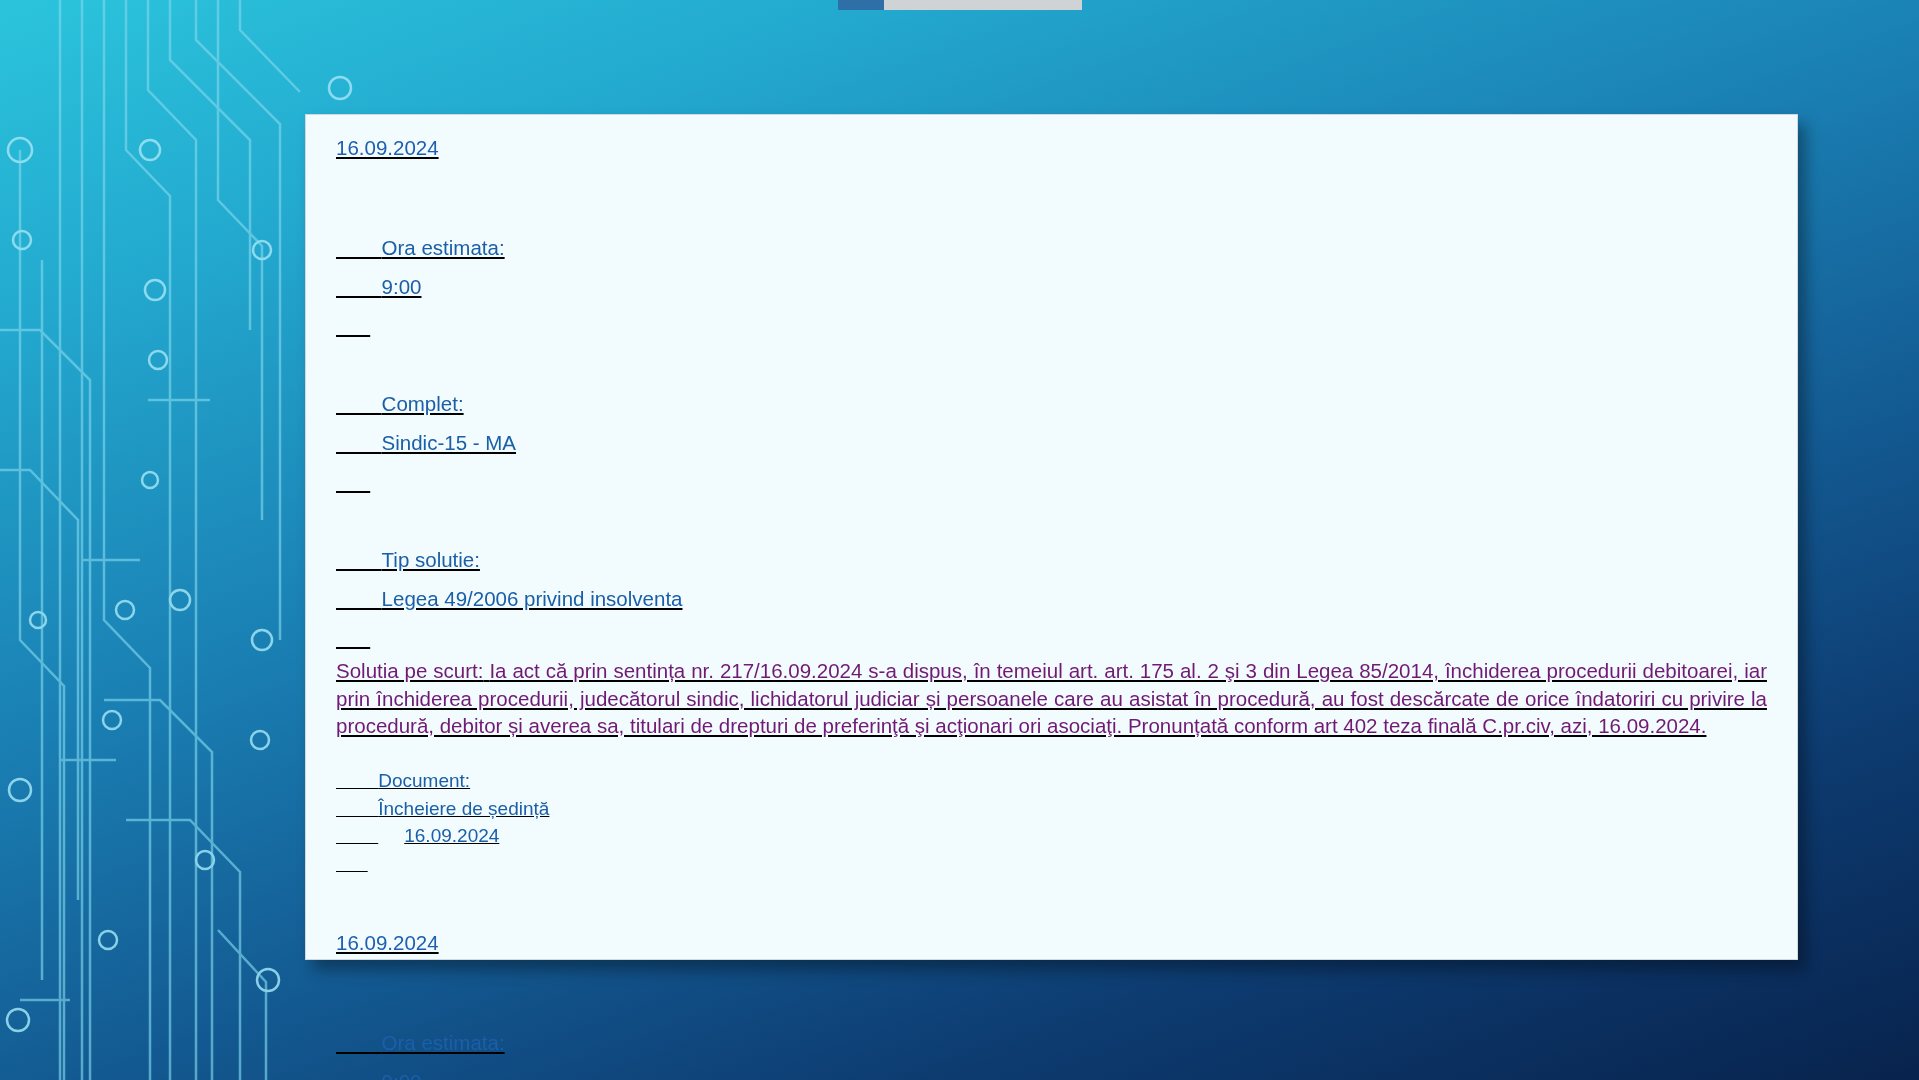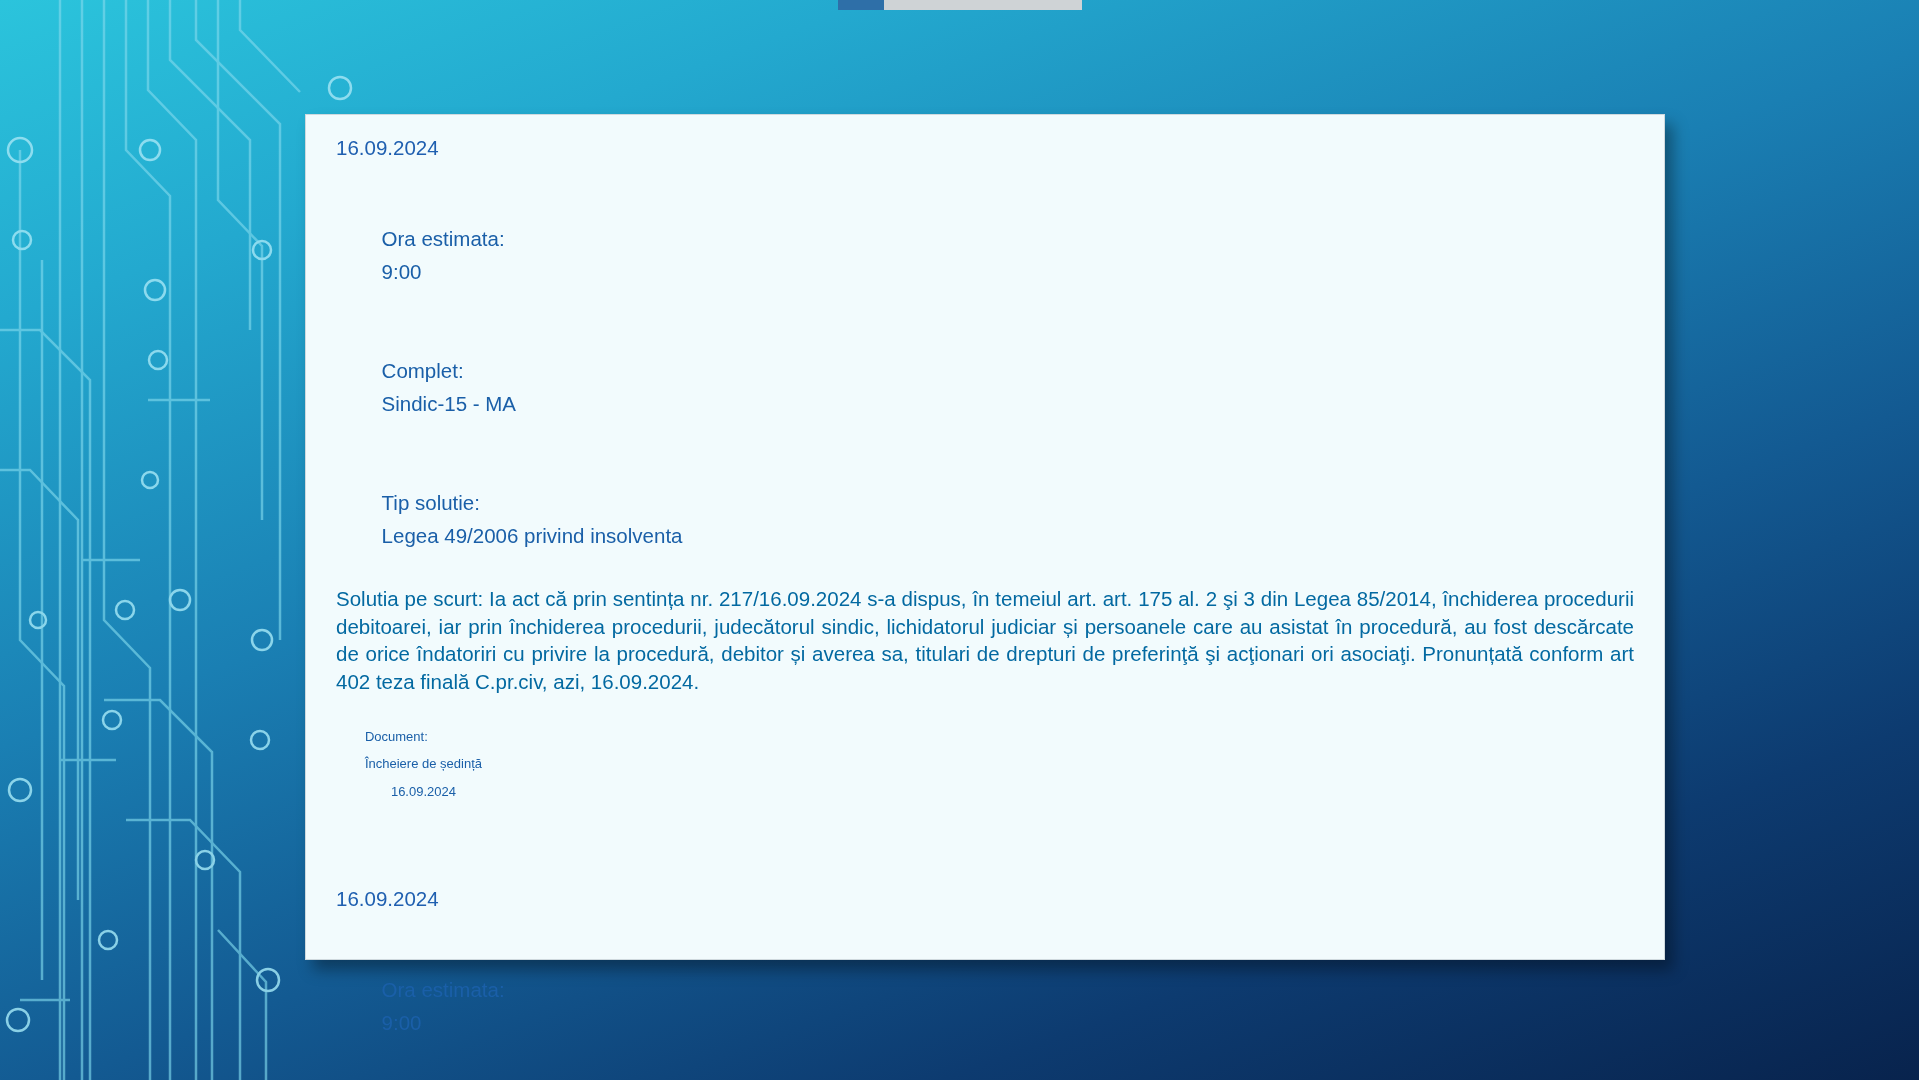--- a/index.html
+++ b/index.html
@@ -28,61 +28,62 @@
     height: 1080px;
     opacity: 0.85;
     pointer-events: none;
   }
 
   
   #doc-card {
     position: absolute;
     left: 305px;
     top: 114px;
-    width: 1360px;
+    width: 1493px;
     height: 846px;
     background: #f2fbfd;
     border: 1px solid #cfd9de;
     box-shadow: 8px 10px 14px rgba(0,0,0,0.35);
     box-sizing: border-box;
     padding: 18px 30px 10px 30px;
+    text-decoration: underline;
   }
 
   .entry {
     margin-bottom: 4px;
   }
 
   .entry-date {
     color: #1f5fb0;
     font-size: 20.5px;
     line-height: 30px;
     margin-bottom: 26px;
   }
 
   .field-line {
     color: #1a5fa8;
     font-size: 20.5px;
-    line-height: 33px;
+    line-height: 39px;
     white-space: pre-wrap;
   }
 
   .field-block {
-    color: #0369a1;
+    color: #701a75;
     font-size: 20.5px;
     line-height: 27.5px;
     text-align: justify;
   }
 
   .entry-gap {
     height: 47px;
   }
 
   .doc-line {
     color: #1a5fa8;
-    font-size: 13px;
+    font-size: 19px;
     line-height: 27.5px;
     white-space: pre;
   }
 
   
   #top-artifact {
     position: absolute;
     left: 838px;
     top: 0;
     width: 244px;

